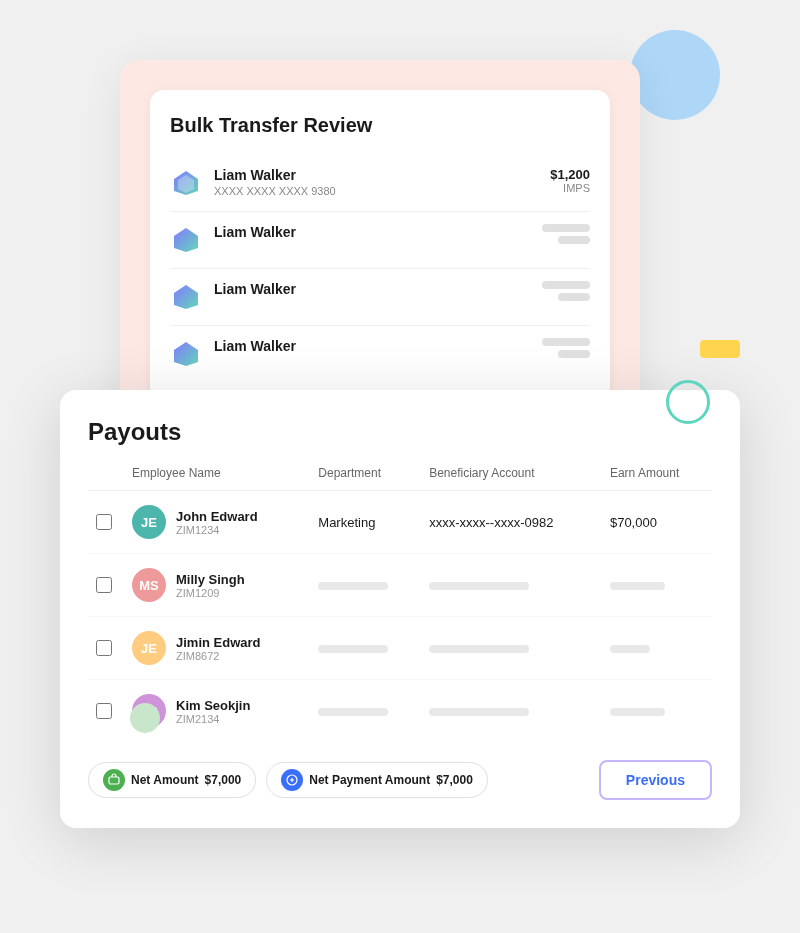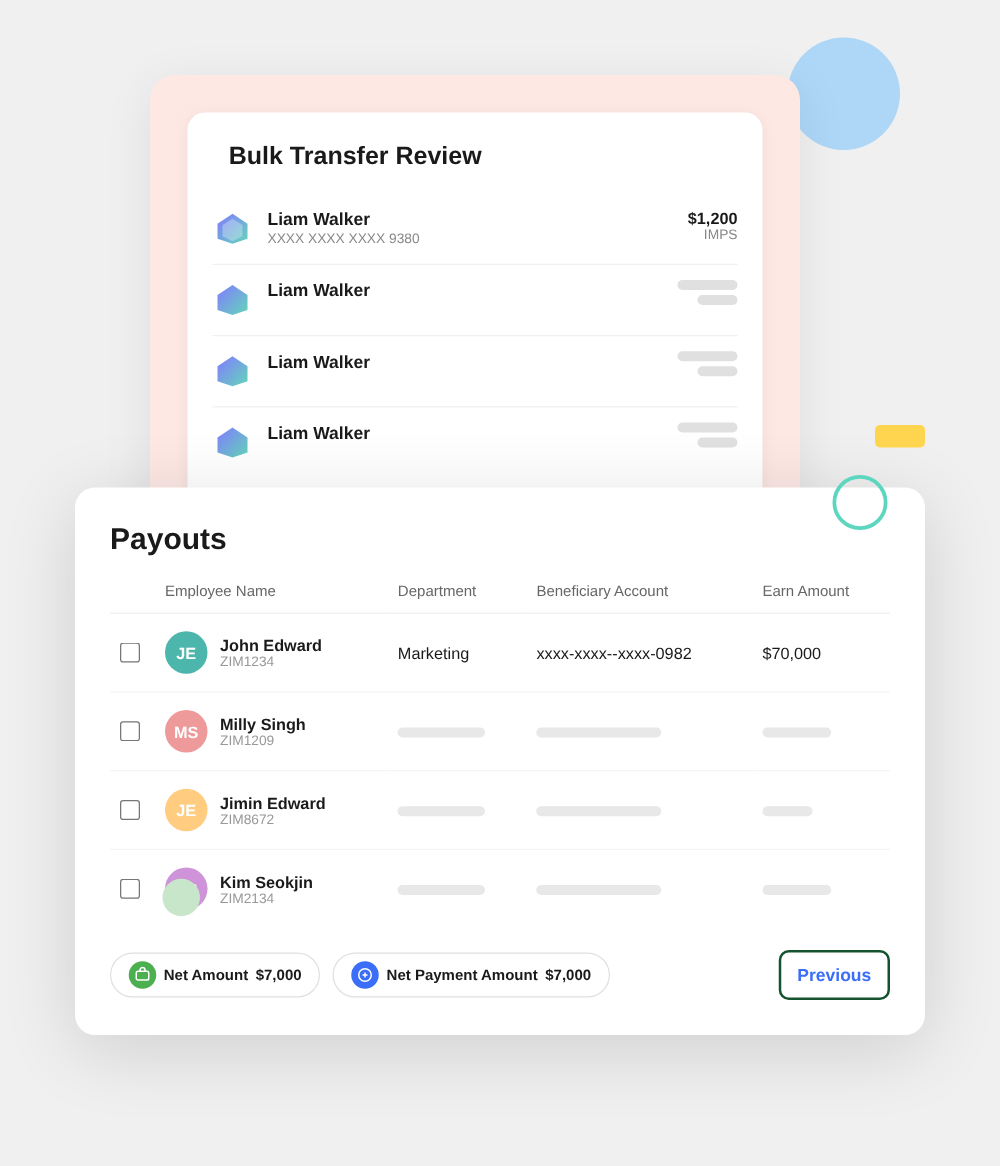--- a/index.html
+++ b/index.html
@@ -39,21 +39,20 @@
       border-radius: 14px;
       padding: 24px 20px 20px 20px;
       box-shadow: 0 2px 12px rgba(0,0,0,0.06);
     }
 
     .bulk-title {
       font-size: 20px;
       font-weight: 700;
       color: #1a1a1a;
       margin-bottom: 18px;
-      margin-left: 13px;
     }
 
     .bulk-row {
       display: flex;
       align-items: flex-start;
       padding: 12px 0;
       border-bottom: 1px solid #f0f0f0;
       gap: 12px;
     }
 
@@ -296,23 +295,23 @@
     .footer-btns {
       margin-left: auto;
       display: flex;
       gap: 10px;
       align-items: center;
     }
 
     .btn-previous {
       background: #fff;
       color: #3b6ef8;
-      border: 2px solid #14532d;
+      border: 2px solid #c4b5fd;
       border-radius: 8px;
-      padding: 10px 13px;
+      padding: 10px 25px;
       font-size: 14px;
       font-weight: 600;
       cursor: pointer;
     }
 
     .btn-disburse {
       background: #3b6ef8;
       color: #fff;
       border: none;
       border-radius: 8px;

